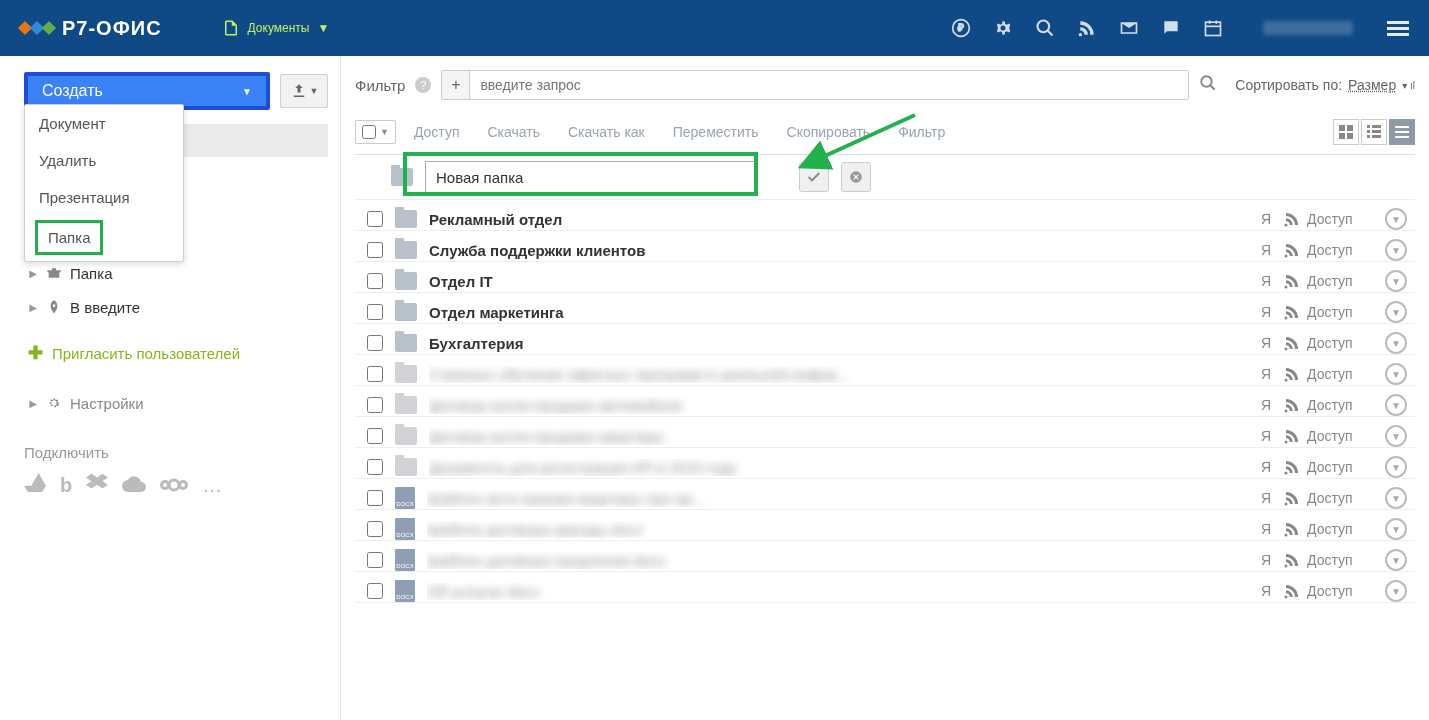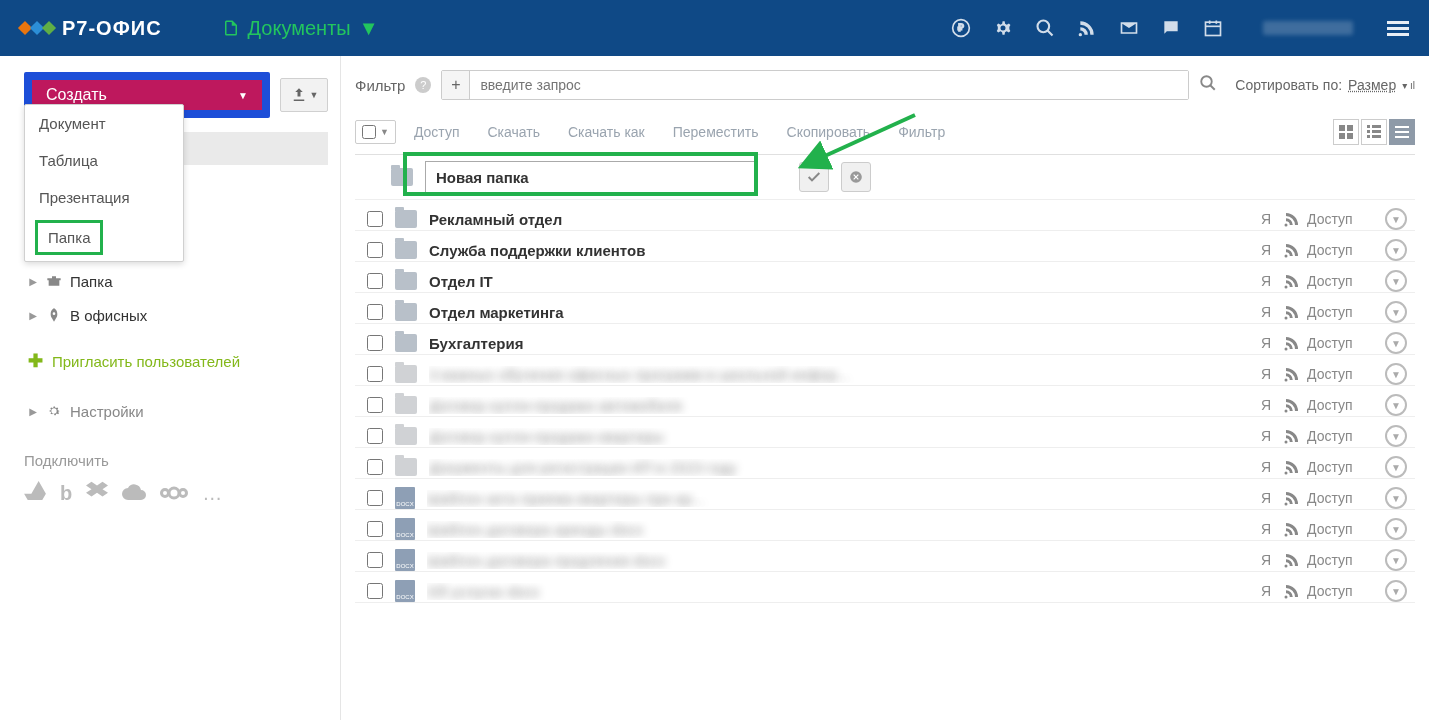--- a/index.html
+++ b/index.html
@@ -3,35 +3,35 @@
 <meta charset="utf-8">
 <style>
 * { box-sizing: border-box; margin: 0; padding: 0; }
 body { font-family: Arial, Helvetica, sans-serif; font-size: 14px; color: #333; background: #fff; width: 1429px; height: 720px; overflow: hidden; }
 
 
 .header { background: #0f4986; height: 56px; display: flex; align-items: center; padding: 0 20px; color: #fff; }
 .logo { display: flex; align-items: center; gap: 8px; font-size: 20px; font-weight: bold; letter-spacing: 1px; }
 .logo-icon { display: flex; gap: 2px; }
 .logo-icon span { width: 10px; height: 10px; transform: rotate(45deg); }
-.nav-dropdown { margin-left: 60px; display: flex; align-items: center; gap: 8px; cursor: pointer; font-size: 20px; color: #22c55e; }
+.nav-dropdown { margin-left: 60px; display: flex; align-items: center; gap: 8px; cursor: pointer; font-size: 12px; color: #bef264; }
 .header-icons { margin-left: auto; display: flex; align-items: center; gap: 22px; }
 .header-icons .hic { width: 20px; height: 20px; opacity: 0.9; cursor: pointer; color: #e8eef5; }
 .user-placeholder { margin-left: 18px; width: 90px; height: 14px; background: rgba(255,255,255,0.2); filter: blur(2px); border-radius: 2px; }
 .hamburger { width: 22px; cursor: pointer; margin-left: 12px; }
 .hamburger div { height: 3px; background: #e8eef5; margin: 3px 0; }
 
 
 .main { display: flex; height: calc(100% - 56px); }
 .sidebar { width: 340px; padding: 16px 12px 0 24px; position: relative; }
 .content { flex: 1; padding: 14px 14px 0 14px; border-left: 1px solid #e5e5e5; overflow: hidden; }
 
 
 .create-row { display: flex; gap: 10px; align-items: center; }
-.create-btn { flex: 1; background: #be185d; border: 8px solid #1d4ed8; color: #fff; padding: 6px 14px; display: flex; align-items: center; justify-content: space-between; cursor: pointer; font-size: 16px; border-radius: 2px; }
+.create-btn { flex: 1; background: #3b82f6; border: 4px solid #1d4ed8; color: #fff; padding: 6px 14px; display: flex; align-items: center; justify-content: space-between; cursor: pointer; font-size: 16px; border-radius: 2px; }
 .create-btn .caret { font-size: 10px; }
 .upload-btn { width: 48px; height: 34px; background: #f2f2f2; border: 1px solid #d0d0d0; border-radius: 2px; display: flex; align-items: center; justify-content: center; gap: 2px; cursor: pointer; color: #666; }
 
 .dropdown-menu { position: absolute; top: 48px; left: 24px; width: 160px; background: #fff; border: 1px solid #d0d0d0; box-shadow: 0 2px 6px rgba(0,0,0,0.15); z-index: 10; border-radius: 2px; }
 .dropdown-item { padding: 10px 14px; cursor: pointer; font-size: 15px; color: #555; }
 .dropdown-item:last-child { display: inline-block; border: 3px solid #22b14c; margin: 4px 4px 6px 10px; padding: 6px 10px; text-align: center; }
 
 .tree { margin-top: 14px; font-size: 15px; color: #333; }
 .tree-item { display: flex; align-items: center; gap: 8px; padding: 8px 4px; cursor: pointer; }
 .tree-item.active { background: #eaeaea; font-weight: bold; }
@@ -68,21 +68,21 @@
 .view-toggle .vt { width: 26px; height: 26px; border: 1px solid #ccc; display: flex; align-items: center; justify-content: center; cursor: pointer; color: #888; font-size: 14px; }
 .view-toggle .vt.active { background: #8e9aa8; color: #fff; border-color: #8e9aa8; }
 
 
 .file-list { border-top: 1px solid #e0e0e0; }
 .new-folder-row { display: flex; align-items: center; gap: 12px; padding: 6px 0 6px 36px; border-bottom: 1px solid #eee; position: relative; }
 .folder-icon { width: 22px; height: 18px; background: #b8c0c9; border-radius: 2px; position: relative; flex-shrink: 0; }
 .folder-icon:before { content: ""; position: absolute; top: -3px; left: 0; width: 9px; height: 4px; background: #b8c0c9; border-radius: 1px 1px 0 0; }
 .doc-icon-small { width: 20px; height: 22px; background: #3d7bc7; border-radius: 1px; position: relative; flex-shrink: 0; font-size: 6px; color: #fff; display: flex; align-items: flex-end; justify-content: center; padding-bottom: 2px; }
 .folder-icon.grey, .doc-icon-small.grey { filter: grayscale(0.6) opacity(0.7); }
-.new-folder-input { width: 330px; height: 32px; border: 1px solid #aaa; padding: 0 10px; font-size: 15px; font-weight: bold; color: #333; }
+.new-folder-input { width: 330px; height: 32px; border: 1px solid #aaa; padding: 0 10px; font-size: 15px; font-weight: normal; color: #333; }
 .nf-highlight { position: absolute; left: 48px; top: -3px; width: 355px; height: 44px; border: 4px solid #22b14c; pointer-events: none; }
 .nf-confirm, .nf-cancel { width: 30px; height: 30px; border: 1px solid #ccc; border-radius: 3px; display: flex; align-items: center; justify-content: center; cursor: pointer; color: #888; background: #f0f0f0; }
 
 .file-row { display: flex; align-items: center; padding: 8px 0 0 8px; border-bottom: 1px solid #eee; gap: 12px; }
 .file-row input[type=checkbox] { width: 16px; height: 16px; margin-left: 4px; }
 .file-row .fname { flex: 1; font-size: 15px; font-weight: bold; color: #333; white-space: nowrap; overflow: hidden; text-overflow: ellipsis; }
 .file-row .fname.blur { color: transparent; text-shadow: 0 0 8px #888; font-weight: normal; }
 .file-row .owner { width: 40px; color: #888; text-align: right; }
 .file-row .access { width: 90px; display: flex; align-items: center; gap: 6px; color: #888; cursor: pointer; }
 .file-row .access-icon { font-size: 14px; }
@@ -160,21 +160,21 @@
       <div class="upload-btn">
         <svg class="ico" viewBox="0 0 24 24" fill="currentColor">
             <path d="M12 3l5 5h-3v6h-4V8H7l5-5zM5 18h14v2H5z"></path>
           </svg>
         <span class="caret" style="font-size:9px">▼</span>
       </div>
     </div>
 
     <div class="dropdown-menu">
       <div class="dropdown-item">Документ</div>
-      <div class="dropdown-item">Таблица</div>
+      <div class="dropdown-item">Удалить</div>
       <div class="dropdown-item">Презентация</div>
       <div class="dropdown-item">Папка</div>
     </div>
 
     <div class="tree">
       <div class="tree-item active">
         <span>менты</span>
       </div>
       <div class="tree-item indent">
         <span>ля меня</span>
@@ -190,21 +190,21 @@
         <svg class="ti-icon ico" viewBox="0 0 24 24" fill="currentColor">
             <path d="M4 8h16v11H4V8zm5-3h6v3H9V5zM2 8h20v3H2z"></path>
           </svg>
         <span>Папка</span>
       </div>
       <div class="tree-item">
         <span class="expand">▶</span>
         <svg class="ti-icon ico" viewBox="0 0 24 24" fill="currentColor">
             <path d="M12 2s5 2 5 9c0 3-1 5-2 6l-3 5-3-5c-1-1-2-3-2-6 0-7 5-9 5-9zm0 6a2 2 0 1 0 0 4 2 2 0 0 0 0-4z"></path>
           </svg>
-        <span>В офисных</span>
+        <span>В введите</span>
       </div>
       <div class="tree-item invite-item" style="margin-top:10px">
         <span class="ti-icon">✚</span>
         <span>Пригласить пользователей</span>
       </div>
       <div class="tree-item settings-item">
         <span class="expand">▶</span>
         <svg class="ti-icon ico" viewBox="0 0 24 24" fill="currentColor">
             <path d="M12 8a4 4 0 1 0 0 8 4 4 0 0 0 0-8zm9 4l-2 .5-.5 1.2 1 1.8-1.4 1.4-1.8-1-1.2.5-.5 2h-2l-.5-2-1.2-.5-1.8 1L6.7 16l1-1.8-.5-1.2L5 12.5v-1l2-.5.5-1.2-1-1.8L7.9 6.6l1.8 1 1.2-.5.5-2h2l.5 2 1.2.5 1.8-1 1.4 1.4-1 1.8.5 1.2 2 .5v1z"></path>
           </svg>

